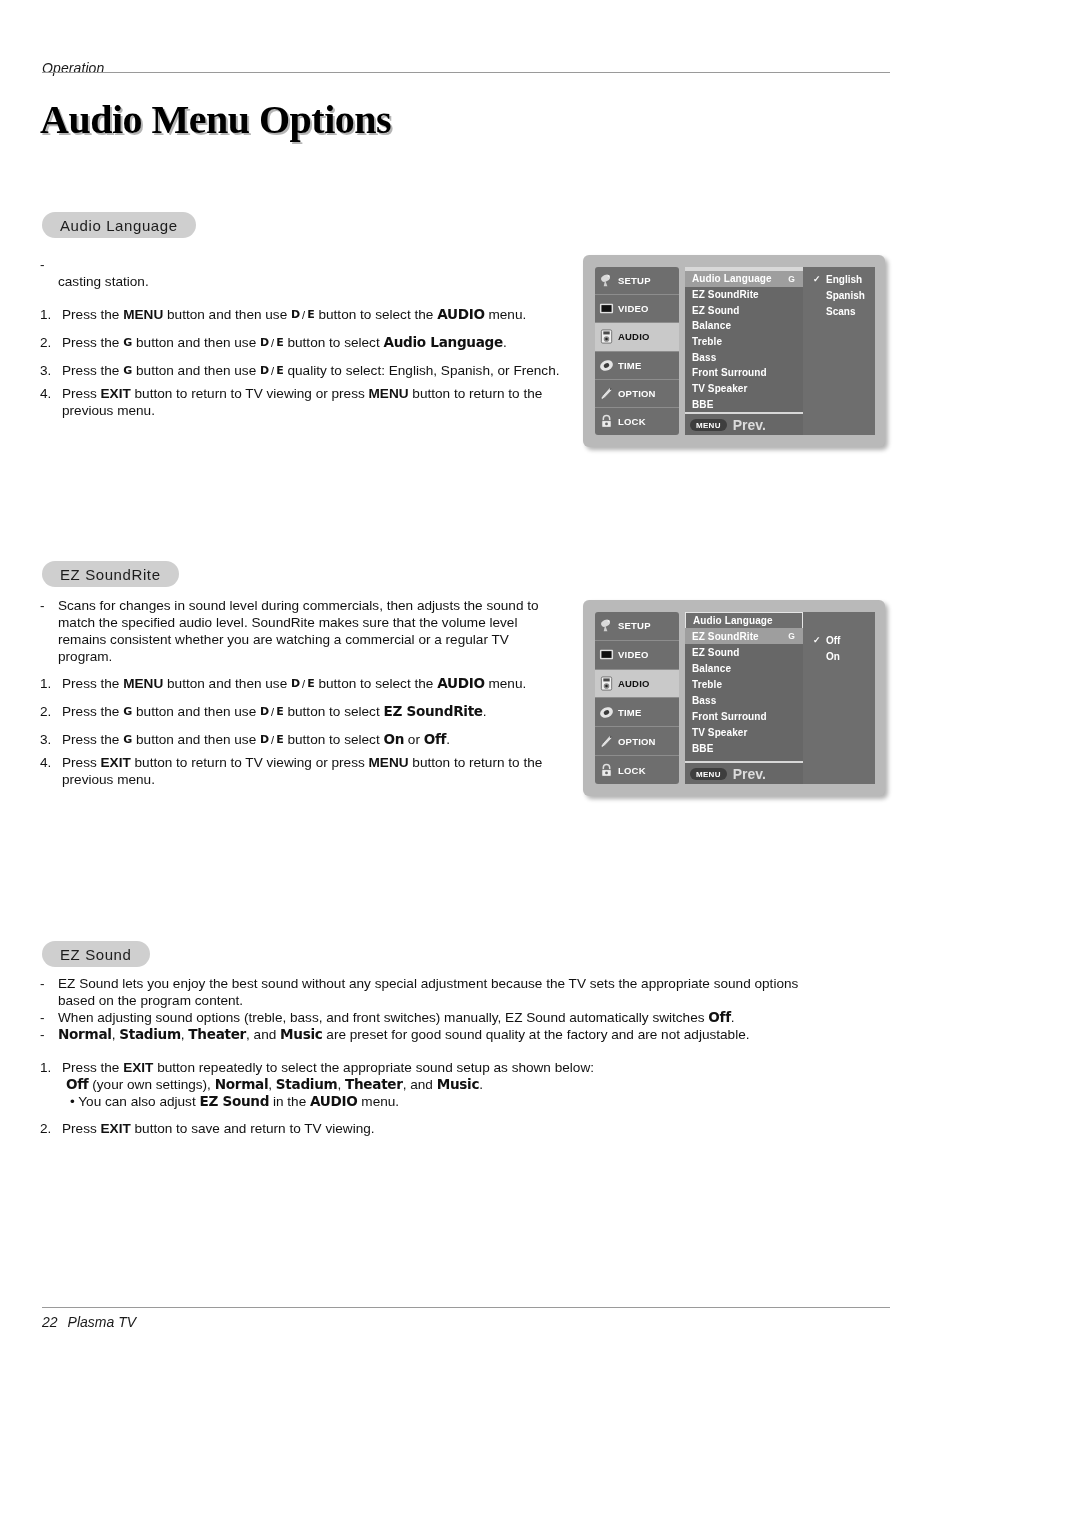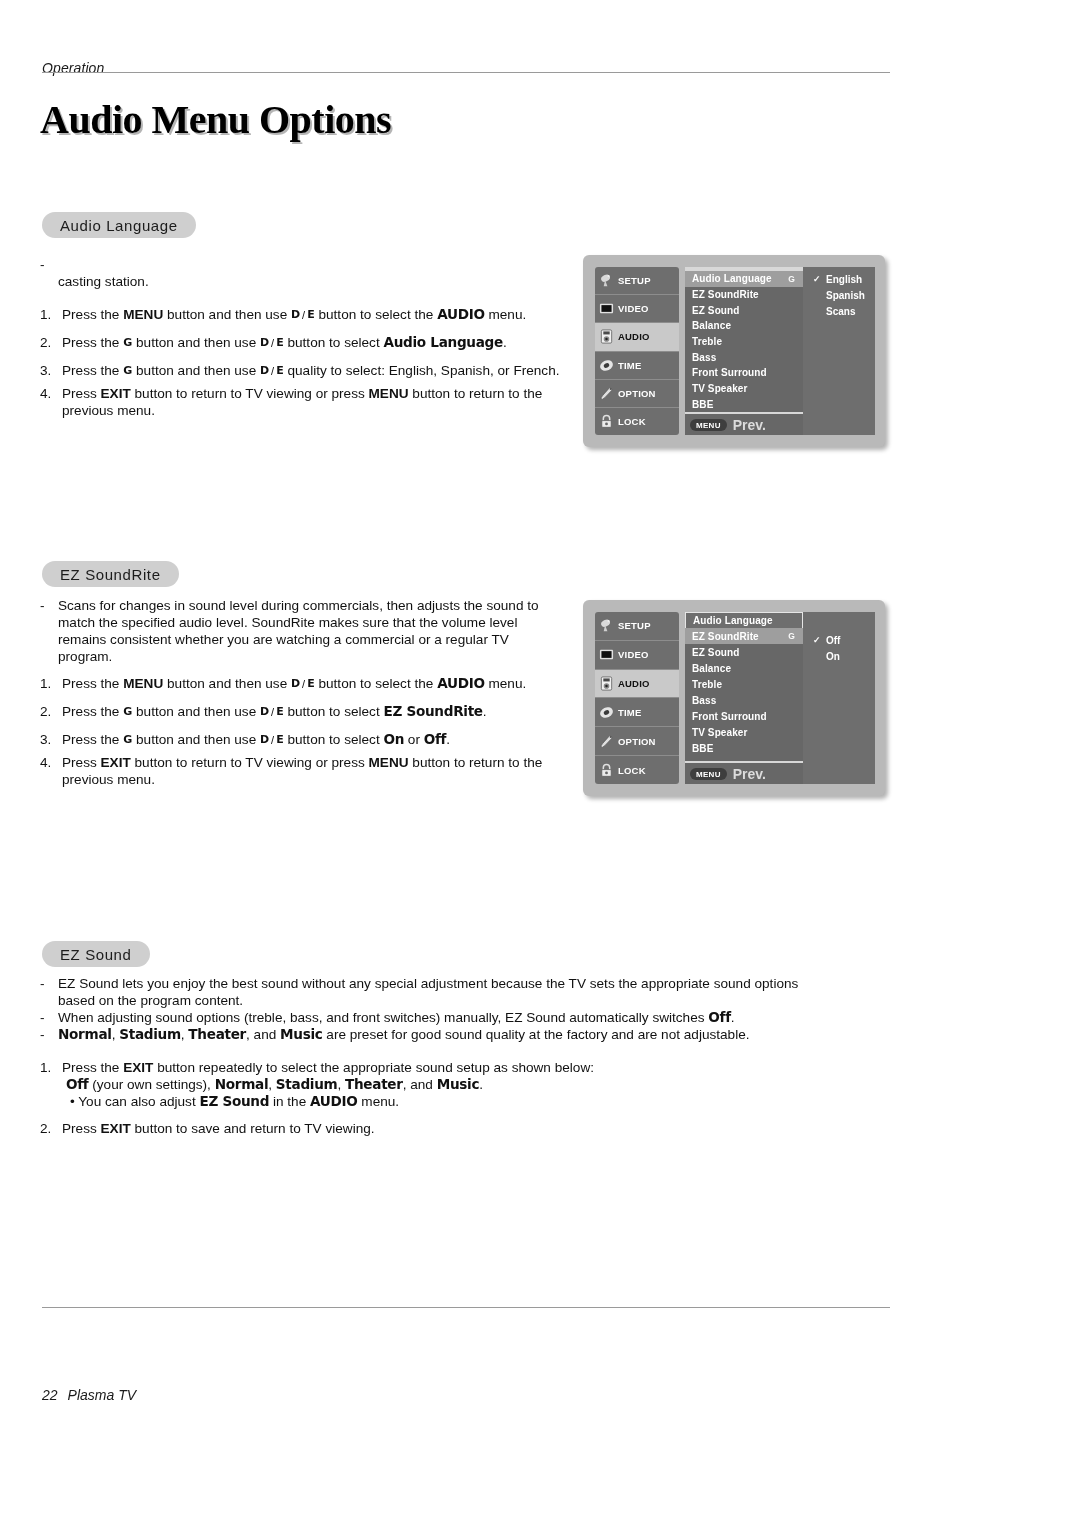--- a/index.html
+++ b/index.html
@@ -163,21 +163,21 @@
     color:#ffffff; font-size:10px; font-weight:bold;
   }
   .opt-check { width:8px; font-size:9px; }
 
   
   .foot-rule {
     position:absolute; left:42px; top:1307px; width:848px; height:1px;
     background:#9a9a9a;
   }
   .foot-text {
-    position:absolute; left:42px; top:1387px;
+    position:absolute; left:42px; top:1314px;
     font-style:italic; font-size:14px; color:#1a1a1a;
   }
   .foot-text .pg { margin-right:10px; }
 </style>
 </head>
 <body>
 
 <div class="page">
 
   <div class="running-head">Operation</div>

